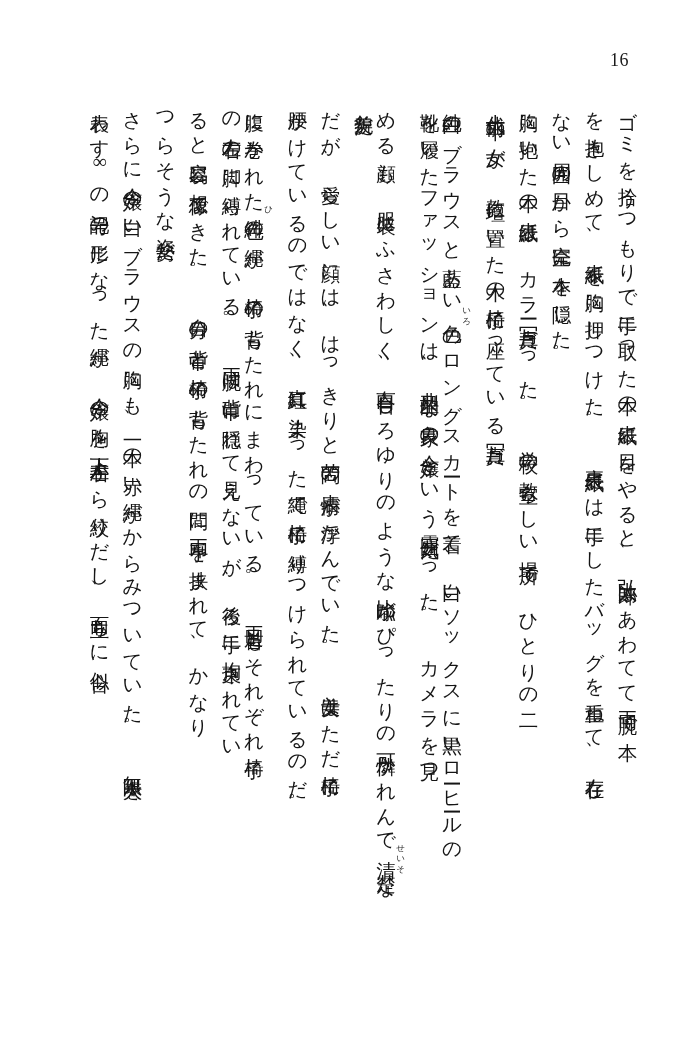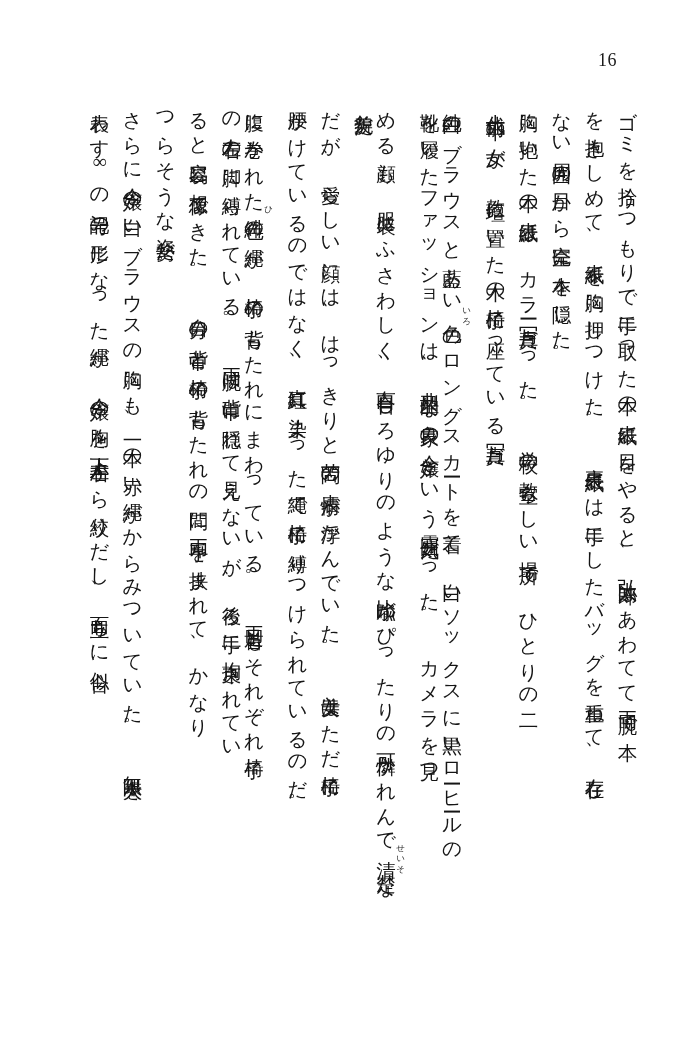--- a/index.html
+++ b/index.html
@@ -20,21 +20,21 @@
     position: absolute;
     inset: 0;
     width: 695px;
     height: 1050px;
   }
 
   
   .page-number {
     position: absolute;
     top: 50px;
-    right: 78px;
+    right: 66px;
     font-size: 18px;
     font-family: "Liberation Serif", serif;
     color: #1a1a1a;
     letter-spacing: 0.5px;
   }
 
   
   .text-block {
     position: absolute;
     top: 98px;

